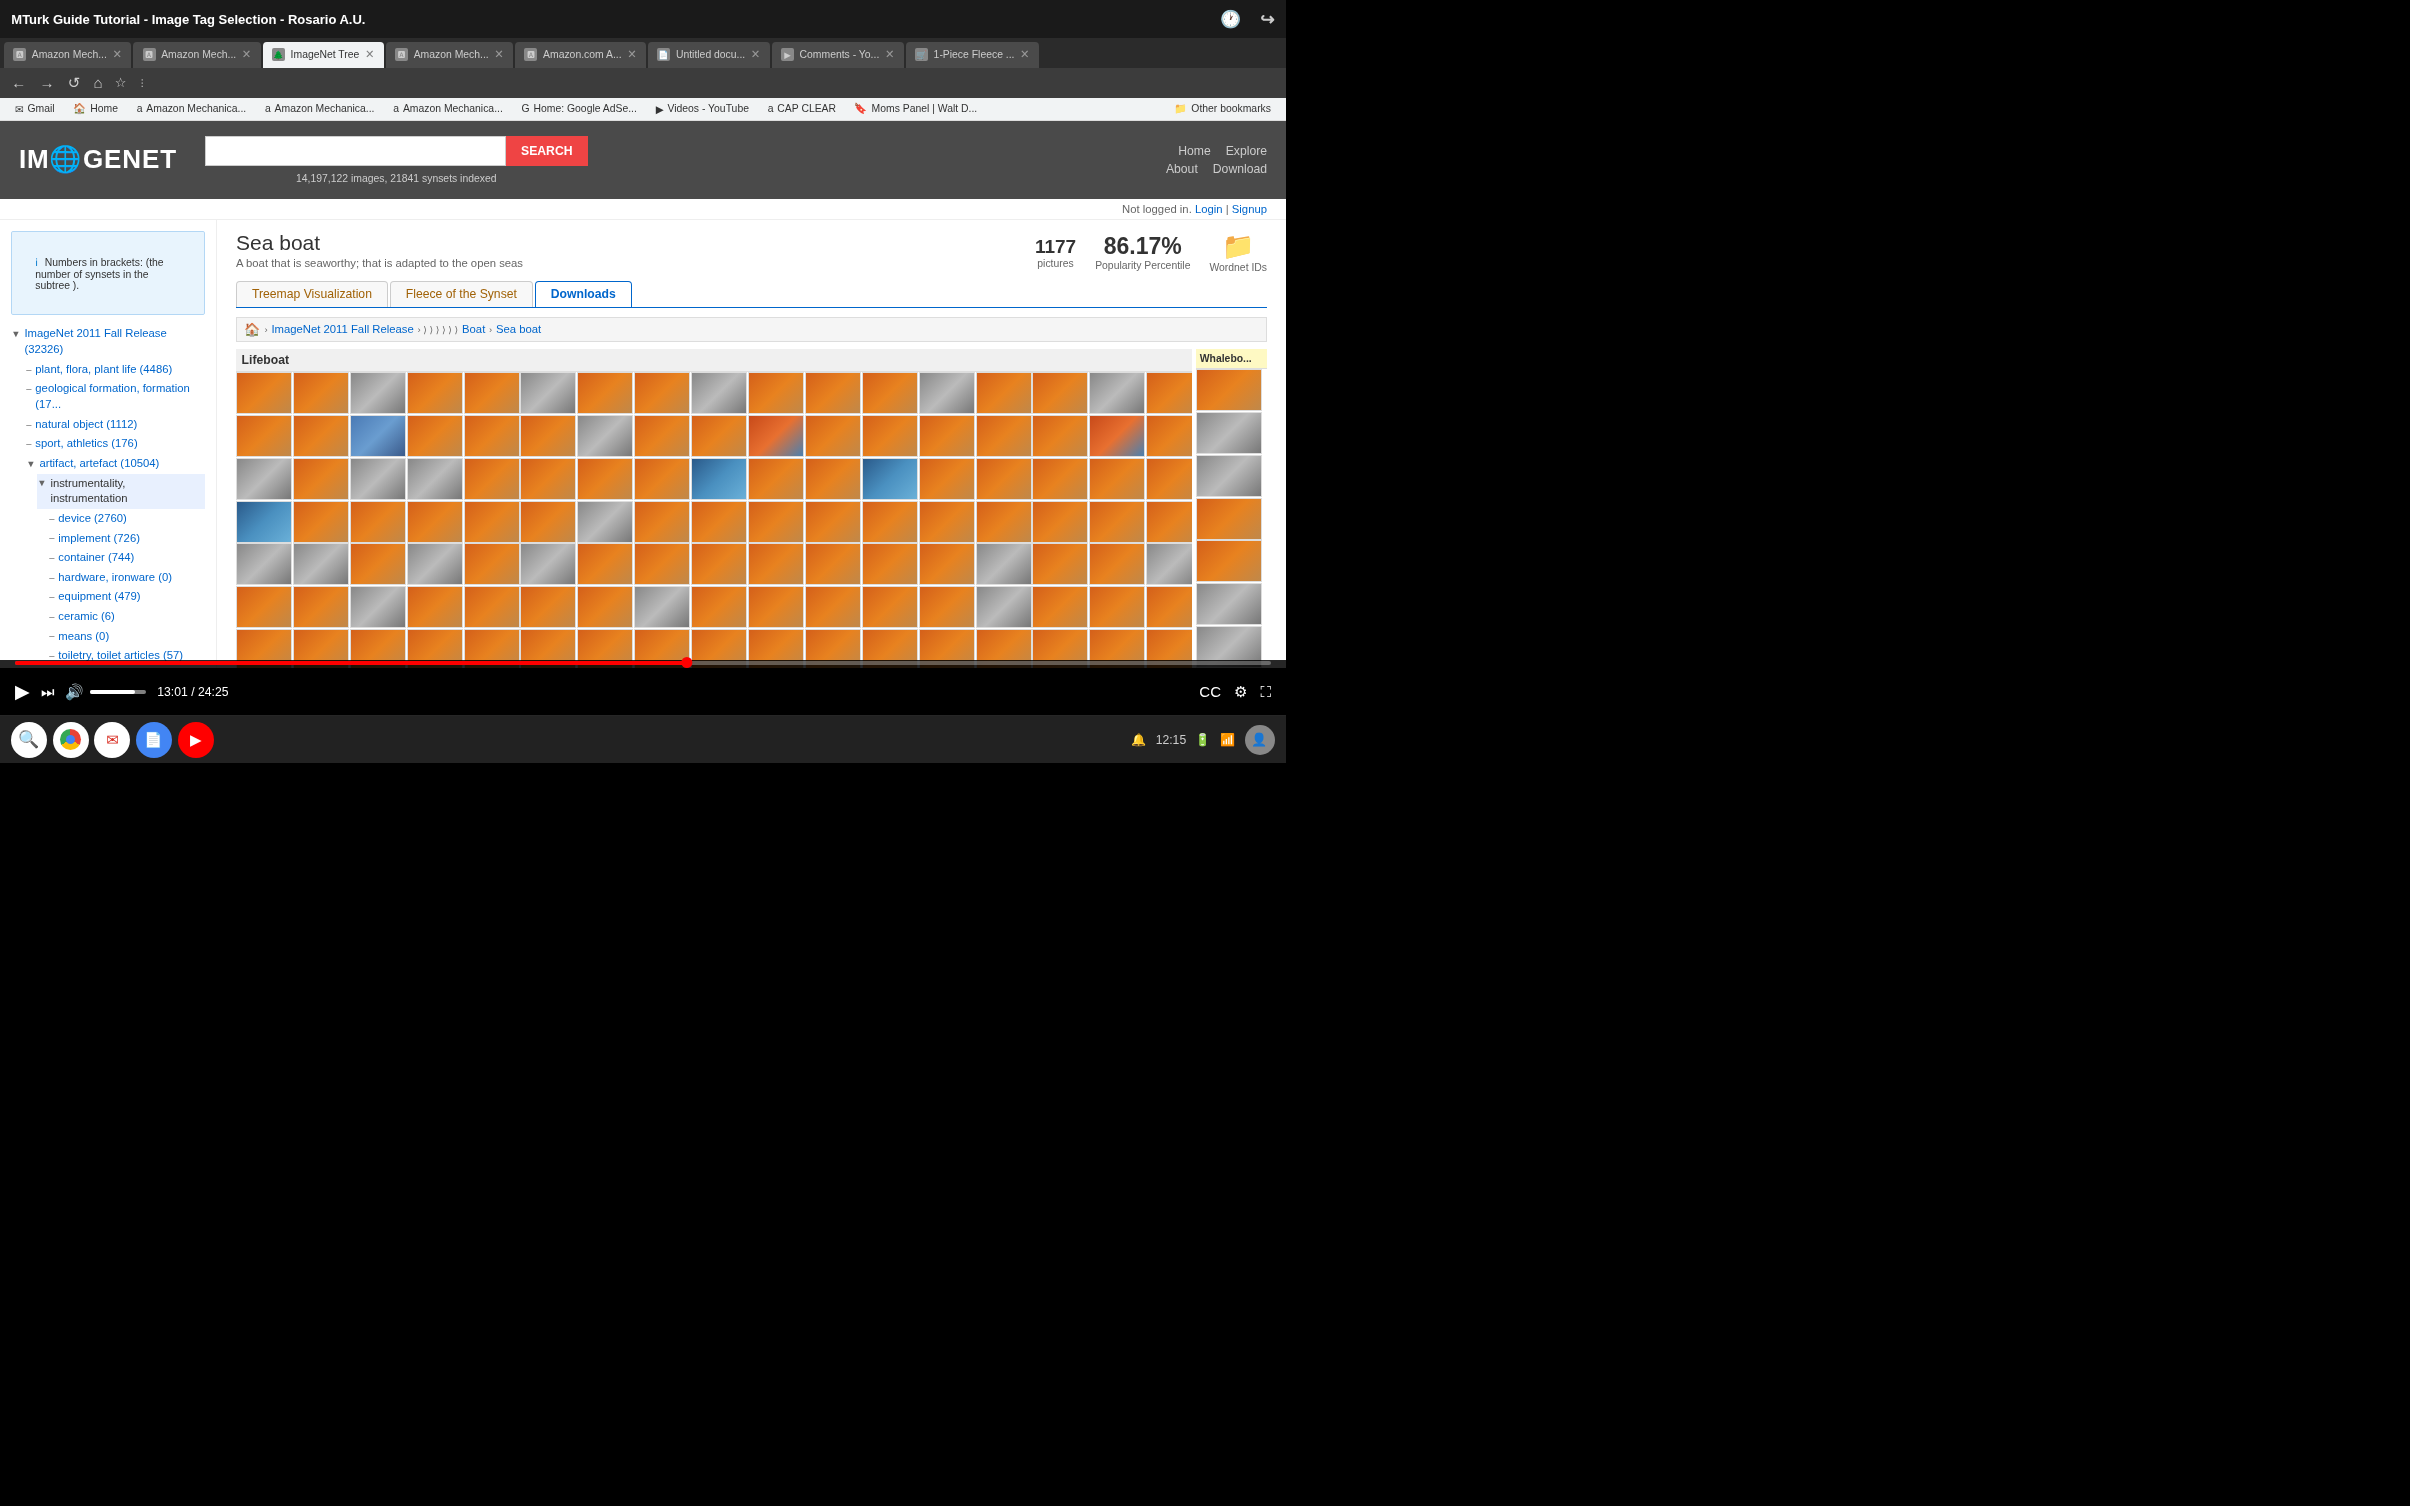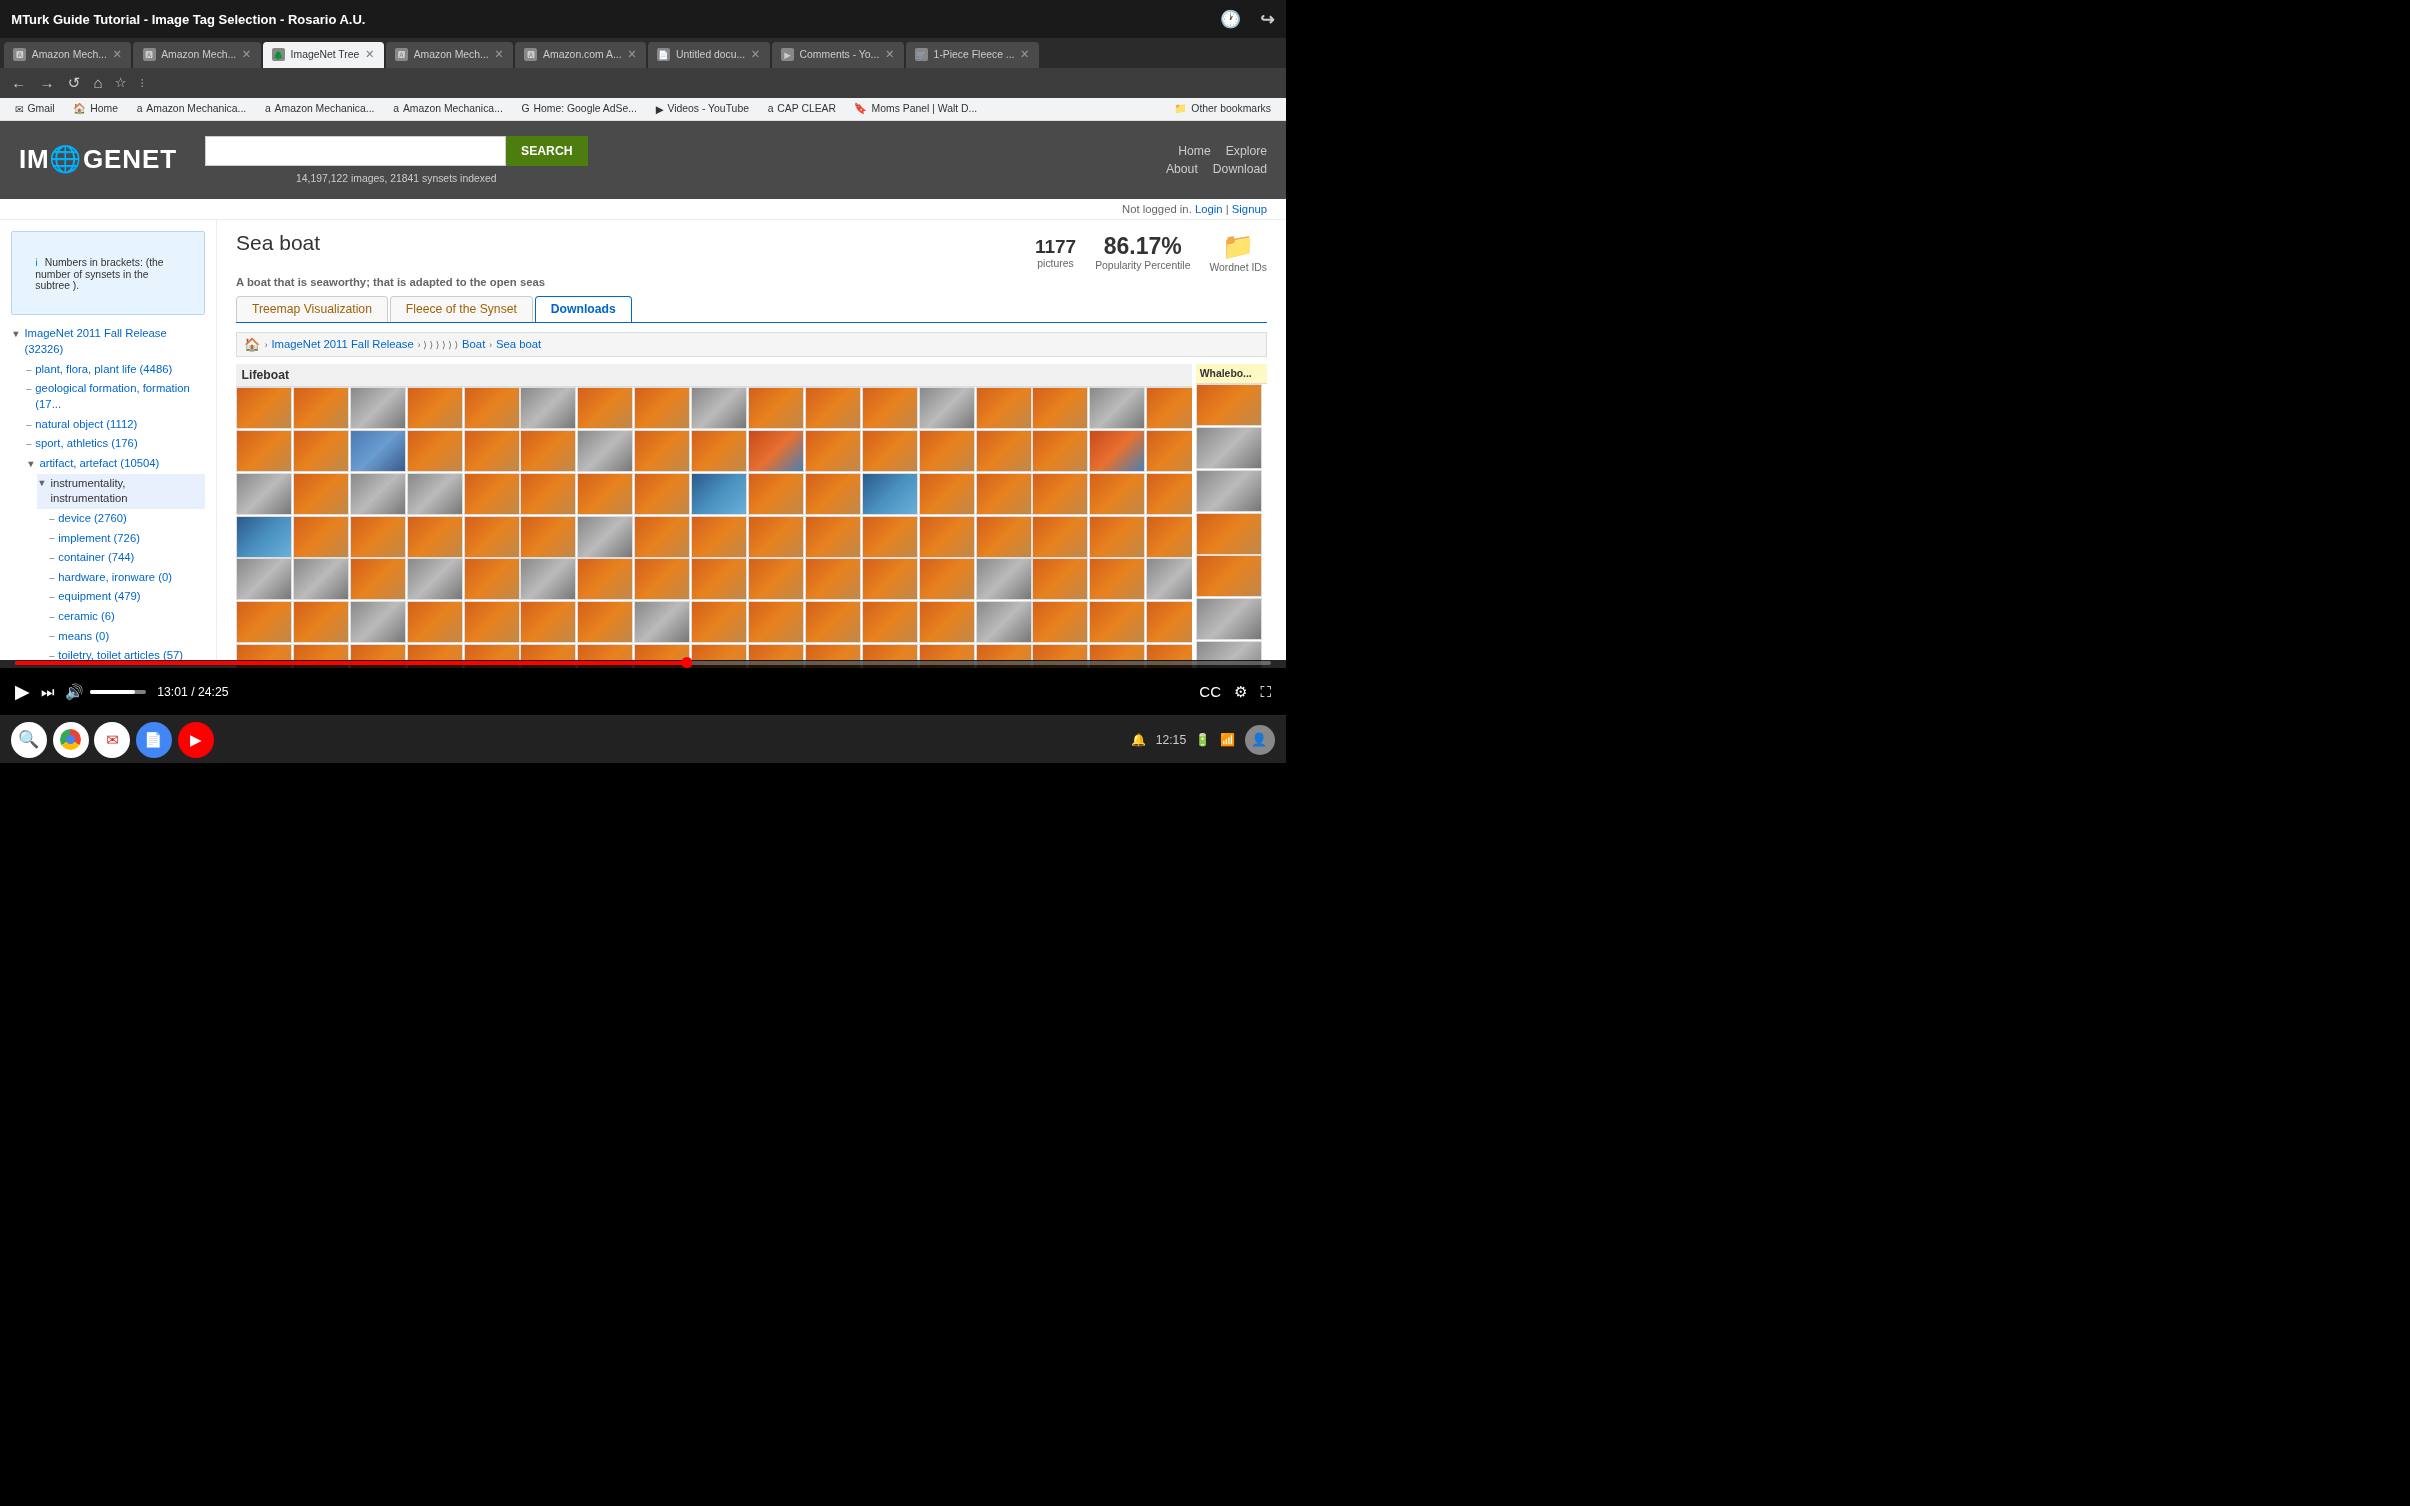--- a/index.html
+++ b/index.html
@@ -128,21 +128,21 @@
     #search-row { display: flex; gap: 0; }
     #search-input-box {
       width: 301px;
       height: 30px;
       border: 0.9px solid #ccc;
       padding: 0 9.4px;
       font-size: 12.2px;
       outline: none;
     }
     #search-btn {
-      background: #4d7c0f;
+      background: #ef4444;
       color: #fff;
       border: none;
       padding: 0 15px;
       height: 30px;
       cursor: pointer;
       font-size: 12.2px;
       font-weight: bold;
     }
     .search-stats { font-size: 10.4px; color: #ccc; }
     #imagenet-nav { margin-left: auto; display: flex; flex-direction: column; align-items: flex-end; gap: 3.8px; }
@@ -219,22 +219,21 @@
       margin-bottom: 7.5px;
     }
     #page-title {
       font-size: 21px;
       color: #333;
       font-weight: normal;
     }
     #page-description {
       font-size: 11.3px;
       color: #666;
-      margin-top: 21px;
-      font-weight: bold;
+      margin-top: 2px;
     }
     #page-stats {
       display: flex;
       gap: 19px;
       align-items: center;
     }
     .stat-box { text-align: center; }
     .stat-number { font-size: 19px; color: #333; font-weight: bold; }
     .stat-label { font-size: 10.4px; color: #666; }
     .stat-percent { font-size: 23px; color: #333; font-weight: bold; }

